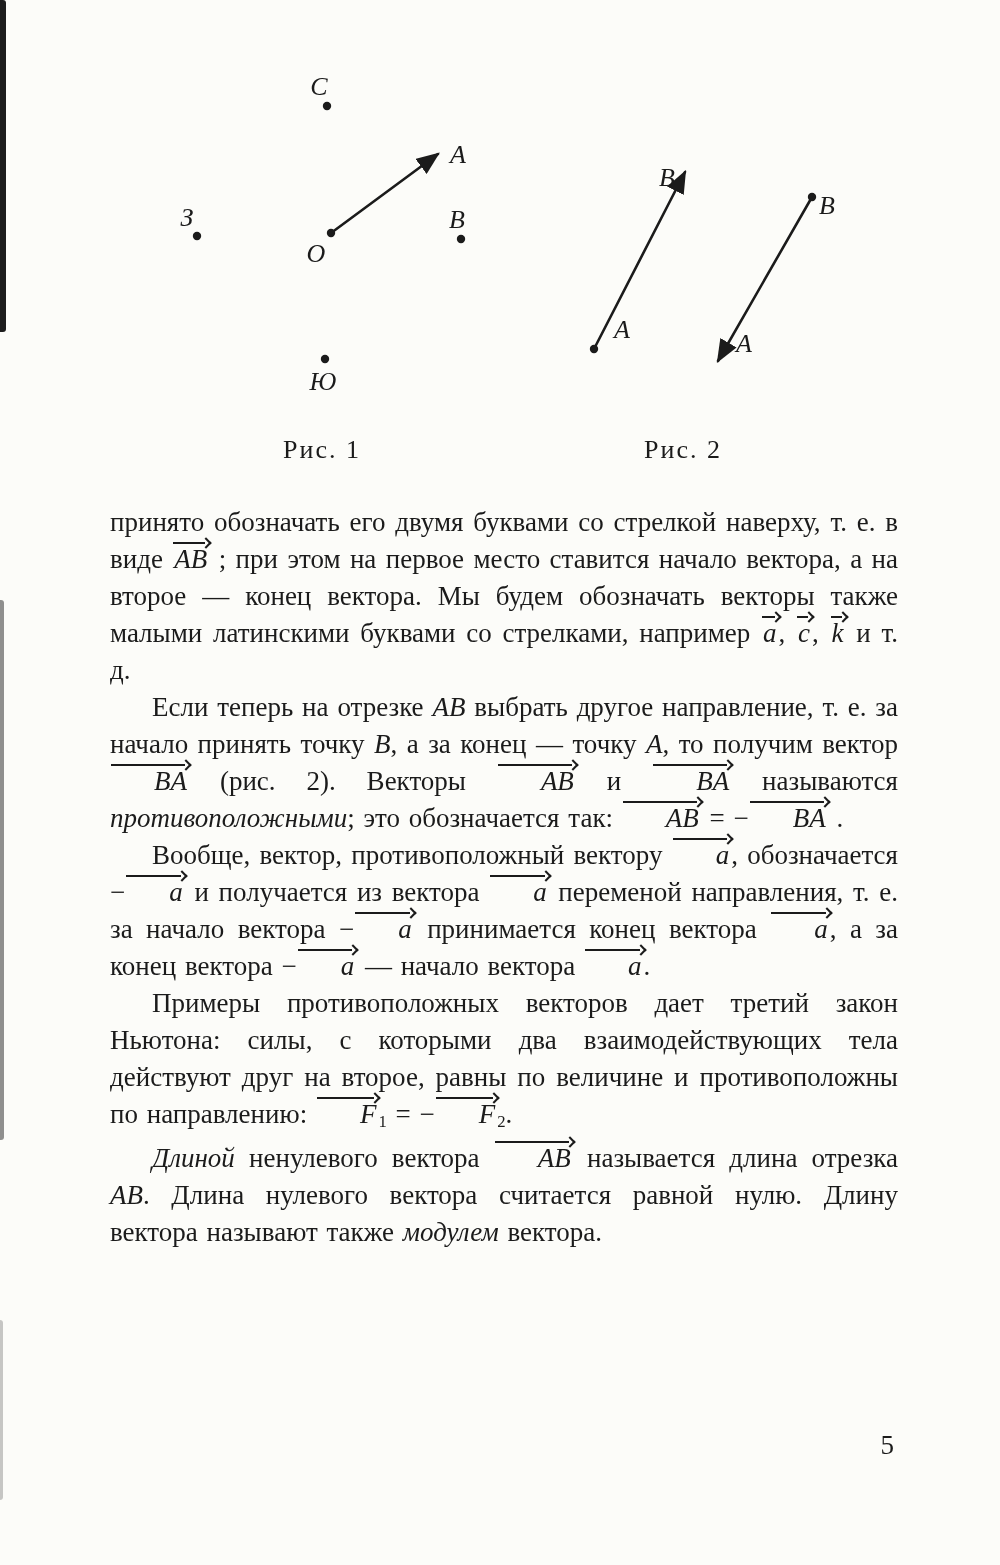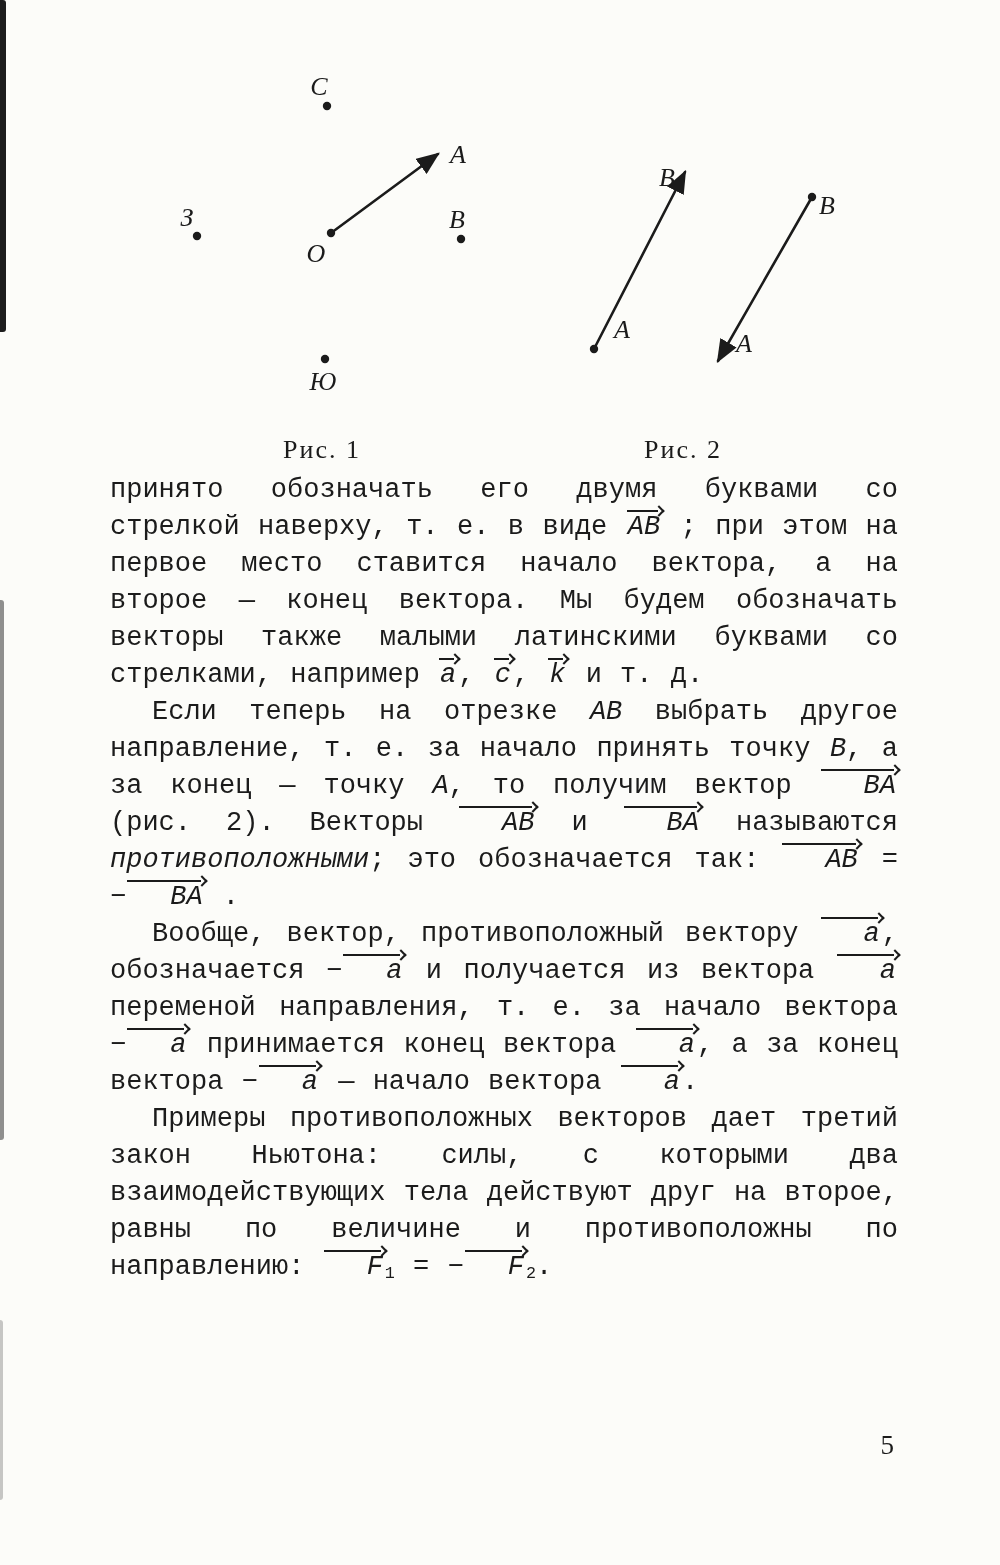--- a/index.html
+++ b/index.html
@@ -25,27 +25,26 @@
   .figures svg { width: 100%; height: 100%; color: var(--ink, #1b1b1b); }
   .fig-line { stroke: currentColor; stroke-width: 2.6; stroke-linecap: round; fill: none; }
   .fig-dot  { fill: currentColor; }
   .fig-label { font: italic 26px "Liberation Serif", "DejaVu Serif", serif; fill: currentColor; }
   .fig-caption { font: 26px "Liberation Serif", "DejaVu Serif", serif; fill: currentColor; letter-spacing: 2px; }
   .arrow-head { fill: var(--ink, #1b1b1b); }
 
   
   .text-block {
     position: absolute;
-    left: 110px; top: 472px;
+    left: 110px; top: 504px;
     width: 788px;
     font-size: 27px;
     line-height: 37px;
     text-align: justify;
     word-spacing: 2px;
-    font-family: Liberation Mono, monospace;
   }
   .para { text-indent: 0; }
   .para.indent { text-indent: 42px; }
 
   .i { font-style: italic; }
   .sub { font-size: 0.62em; vertical-align: -0.22em; }
 
   
   .vec {
     font-style: italic;
@@ -127,15 +126,16 @@
     <text class="fig-caption" x="322" y="458" text-anchor="middle">Рис. 1</text>
     <text class="fig-caption" x="683" y="458" text-anchor="middle">Рис. 2</text>
   </svg>
 </div>
 
 <div class="text-block">
     <p class="para"><span>принято обозначать его двумя буквами со стрелкой наверху, т. е. в виде </span><span class="vec">AB</span><span> ; при этом на первое место ставится начало вектора, а на второе — конец вектора. Мы будем обозначать векторы также малыми латинскими буквами со стрелками, например </span><span class="vec">a</span><span>, </span><span class="vec">c</span><span>, </span><span class="vec">k</span><span> и т. д.</span></p>
     <p class="para indent"><span>Если теперь на отрезке </span><span class="i">AB</span><span> выбрать другое направление, т. е. за начало принять точку </span><span class="i">B</span><span>, а за конец — точку </span><span class="i">A</span><span>, то получим вектор </span><span class="vec">BA</span><span> (рис. 2). Векторы </span><span class="vec">AB</span><span> и </span><span class="vec">BA</span><span> называются </span><span class="i">противоположными</span><span>; это обозначается так: </span><span class="vec">AB</span><span> = −</span><span class="vec">BA</span><span> .</span></p>
     <p class="para indent"><span>Вообще, вектор, противоположный вектору </span><span class="vec">a</span><span>, обозначается −</span><span class="vec">a</span><span> и получается из вектора </span><span class="vec">a</span><span> переменой направления, т. е. за начало вектора −</span><span class="vec">a</span><span> принимается конец вектора </span><span class="vec">a</span><span>, а за конец вектора −</span><span class="vec">a</span><span> — начало вектора </span><span class="vec">a</span><span>.</span></p>
     <p class="para indent"><span>Примеры противоположных векторов дает третий закон Ньютона: силы, с которыми два взаимодействующих тела действуют друг на второе, равны по величине и противоположны по направлению: </span><span class="vec">F</span><span class="sub">1</span><span> = −</span><span class="vec">F</span><span class="sub">2</span><span>.</span></p>
+    <p class="para indent"><span class="i">Длиной</span><span> ненулевого вектора </span><span class="vec">AB</span><span> называется длина отрезка </span><span class="i">AB</span><span>. Длина нулевого вектора считается равной нулю. Длину вектора называют также </span><span class="i">модулем</span><span> вектора.</span></p>
   </div>
 
 <div class="page-number">5</div>
 
 </body></html>

